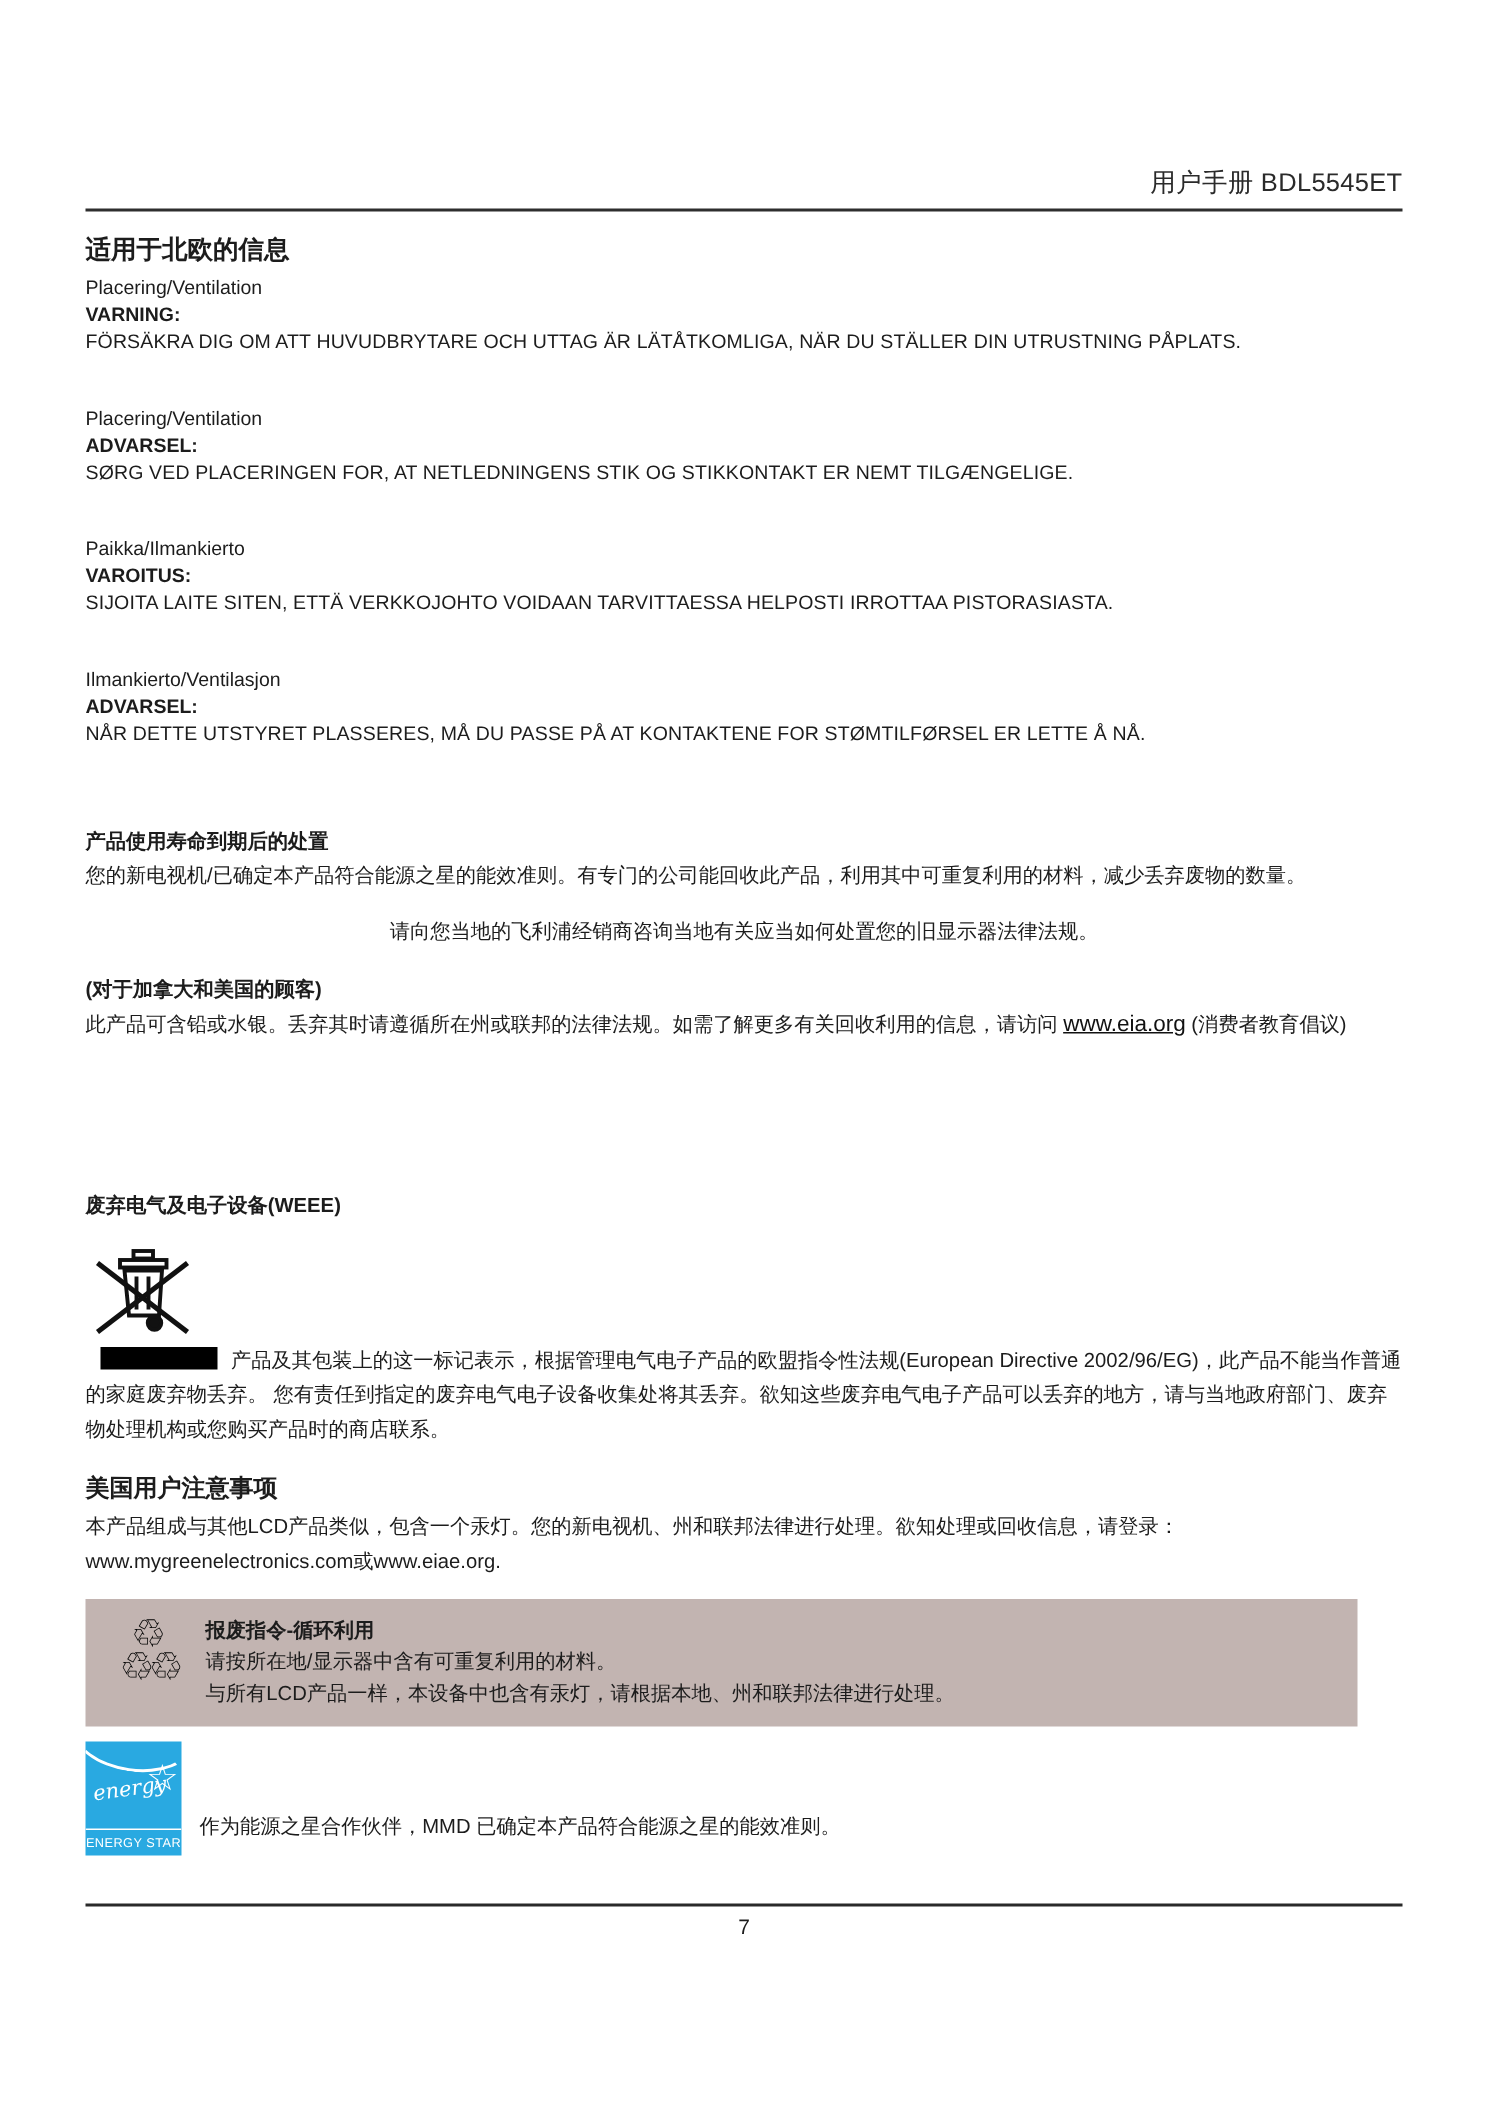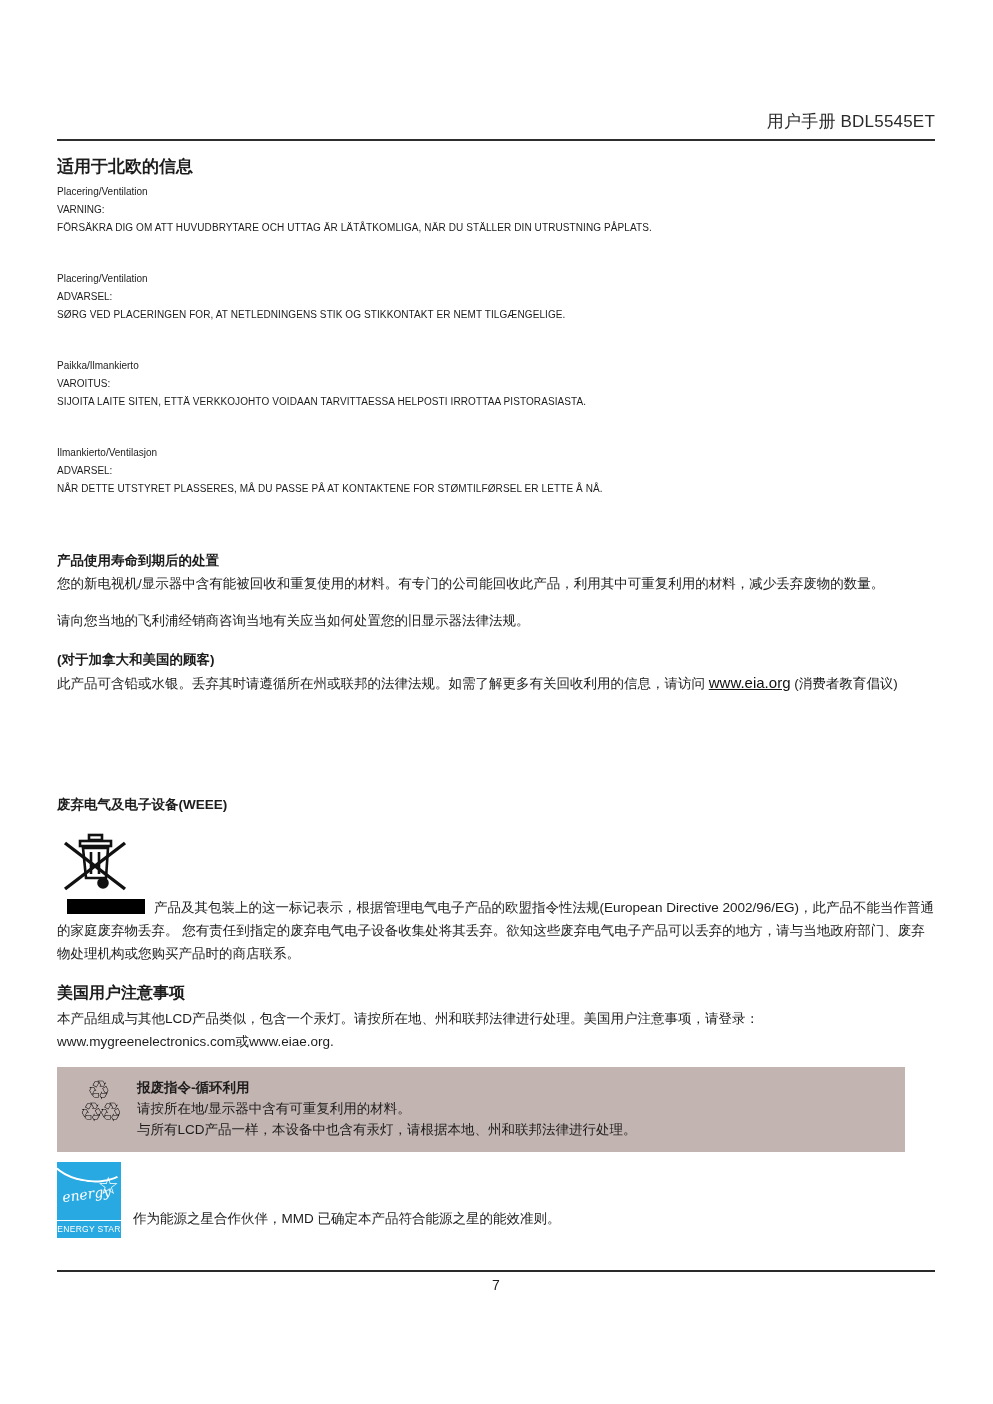--- a/index.html
+++ b/index.html
@@ -29,29 +29,29 @@
     border-top: 2px solid #2e2e2e;
     margin-top: 6px;
   }
   
   .nordic-title {
     font-size: 17px;
     font-weight: bold;
     margin-top: 14px;
     margin-bottom: 5px;
   }
-  .nordic-section { margin-bottom: 34px; font-size: 10px; line-height: 17px; }
+  .nordic-section { margin-bottom: 34px; font-size: 13px; line-height: 17px; }
   .nordic-section .label { margin-bottom: 1px; }
-  .nordic-section .warning { font-weight: normal; margin-bottom: 1px; }
+  .nordic-section .warning { font-weight: bold; margin-bottom: 1px; }
   .nordic-section .caps-text { letter-spacing: 0.1px; }
   
   .cn { font-size: 13.5px; line-height: 23px; }
   .bold { font-weight: bold; }
   .disposal-title { margin-top: 52px; }
-  .disposal-para2 { margin-top: 14px; }
+  .disposal-para2 { margin-top: 14px; text-align: center; }
   .canada-title { margin-top: 16px; }
   .eia-link { color: #111; font-size: 15px; text-decoration: underline; }
   .weee-title { margin-top: 98px; }
   
   .weee-bin {
     margin-top: 17px;
     margin-left: 6px;
     width: 64px;
     height: 62px;
     display: block;
@@ -191,21 +191,21 @@
     <div class="caps-text">SIJOITA LAITE SITEN, ETTÄ VERKKOJOHTO VOIDAAN TARVITTAESSA HELPOSTI IRROTTAA PISTORASIASTA.</div>
   </div>
 
   <div class="nordic-section">
     <div class="label">Ilmankierto/Ventilasjon</div>
     <div class="warning">ADVARSEL:</div>
     <div class="caps-text">NÅR DETTE UTSTYRET PLASSERES, MÅ DU PASSE PÅ AT KONTAKTENE FOR STØMTILFØRSEL ER LETTE Å NÅ.</div>
   </div>
 
   <div class="cn bold disposal-title">产品使用寿命到期后的处置</div>
-  <div class="cn">您的新电视机/显示器中含有能被回收和重复使用的材料。有专门的公司能回收此产品，利用其中可重复利用的材料，减少丢弃废物的数量。</div>
+  <div class="cn">您的新电视机/已确定本产品符合能源之星的能效准则。有专门的公司能回收此产品，利用其中可重复利用的材料，减少丢弃废物的数量。</div>
   <div class="cn disposal-para2">请向您当地的飞利浦经销商咨询当地有关应当如何处置您的旧显示器法律法规。</div>
 
   <div class="cn bold canada-title">(对于加拿大和美国的顾客)</div>
   <div class="cn"><span>此产品可含铅或水银。丢弃其时请遵循所在州或联邦的法律法规。如需了解更多有关回收利用的信息，请访问 </span><a href="#" class="eia-link">www.eia.org</a><span> (消费者教育倡议)</span></div>
 
   <div class="cn bold weee-title">废弃电气及电子设备(WEEE)</div>
 
   <svg class="weee-bin" viewBox="0 0 64 62" xmlns="http://www.w3.org/2000/svg">
     <g fill="none" stroke="#111" stroke-width="2.6">
       <rect x="26" y="2" width="13" height="5"></rect>
@@ -215,21 +215,21 @@
       <line x1="36" y1="19" x2="36" y2="41"></line>
       <circle cx="40" cy="50" r="4.5" fill="#111"></circle>
       <line x1="2" y1="10" x2="62" y2="56" stroke-width="3.4"></line>
       <line x1="62" y1="10" x2="2" y2="56" stroke-width="3.4"></line>
     </g>
   </svg>
 
   <div class="cn weee-para"><span class="black-bar"></span><span>产品及其包装上的这一标记表示，根据管理电气电子产品的欧盟指令性法规(European Directive 2002/96/EG)，此产品不能当作普通的家庭废弃物丢弃。 您有责任到指定的废弃电气电子设备收集处将其丢弃。欲知这些废弃电气电子产品可以丢弃的地方，请与当地政府部门、废弃物处理机构或您购买产品时的商店联系。</span></div>
 
   <div class="us-title">美国用户注意事项</div>
-  <div class="cn">本产品组成与其他LCD产品类似，包含一个汞灯。请按所在地、州和联邦法律进行处理。美国用户注意事项，请登录：</div>
+  <div class="cn">本产品组成与其他LCD产品类似，包含一个汞灯。您的新电视机、州和联邦法律进行处理。欲知处理或回收信息，请登录：</div>
   <div class="cn">www.mygreenelectronics.com或www.eiae.org.</div>
 
   <div class="recycle-box">
     <div class="recycle-glyphs">
       <div class="row-top">♲</div>
       <div class="row-bottom">♲♲</div>
     </div>
     <div class="recycle-text">
       <div class="cn bold">报废指令-循环利用</div>
       <div class="cn">请按所在地/显示器中含有可重复利用的材料。</div>

